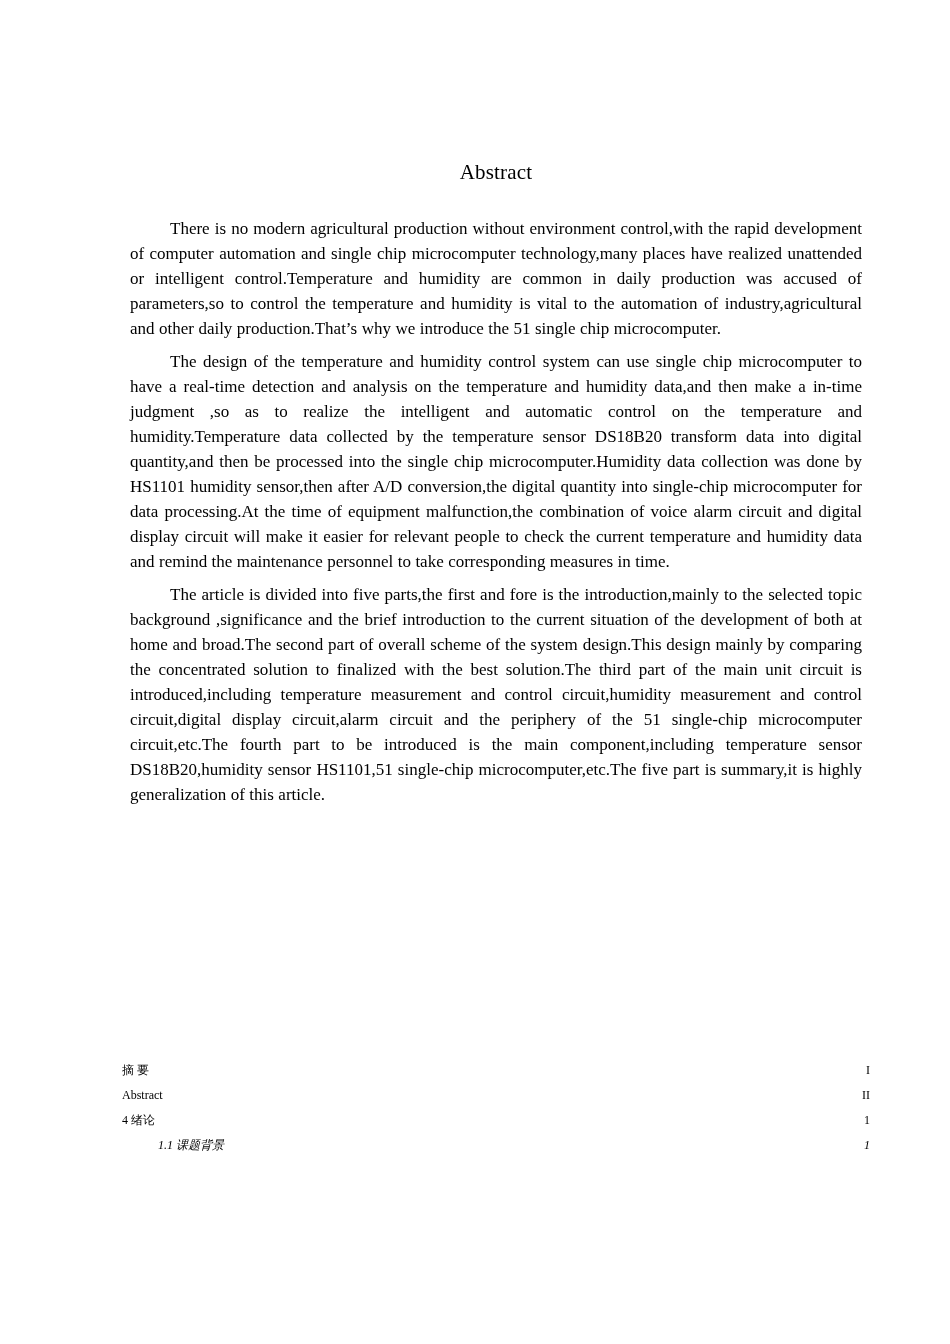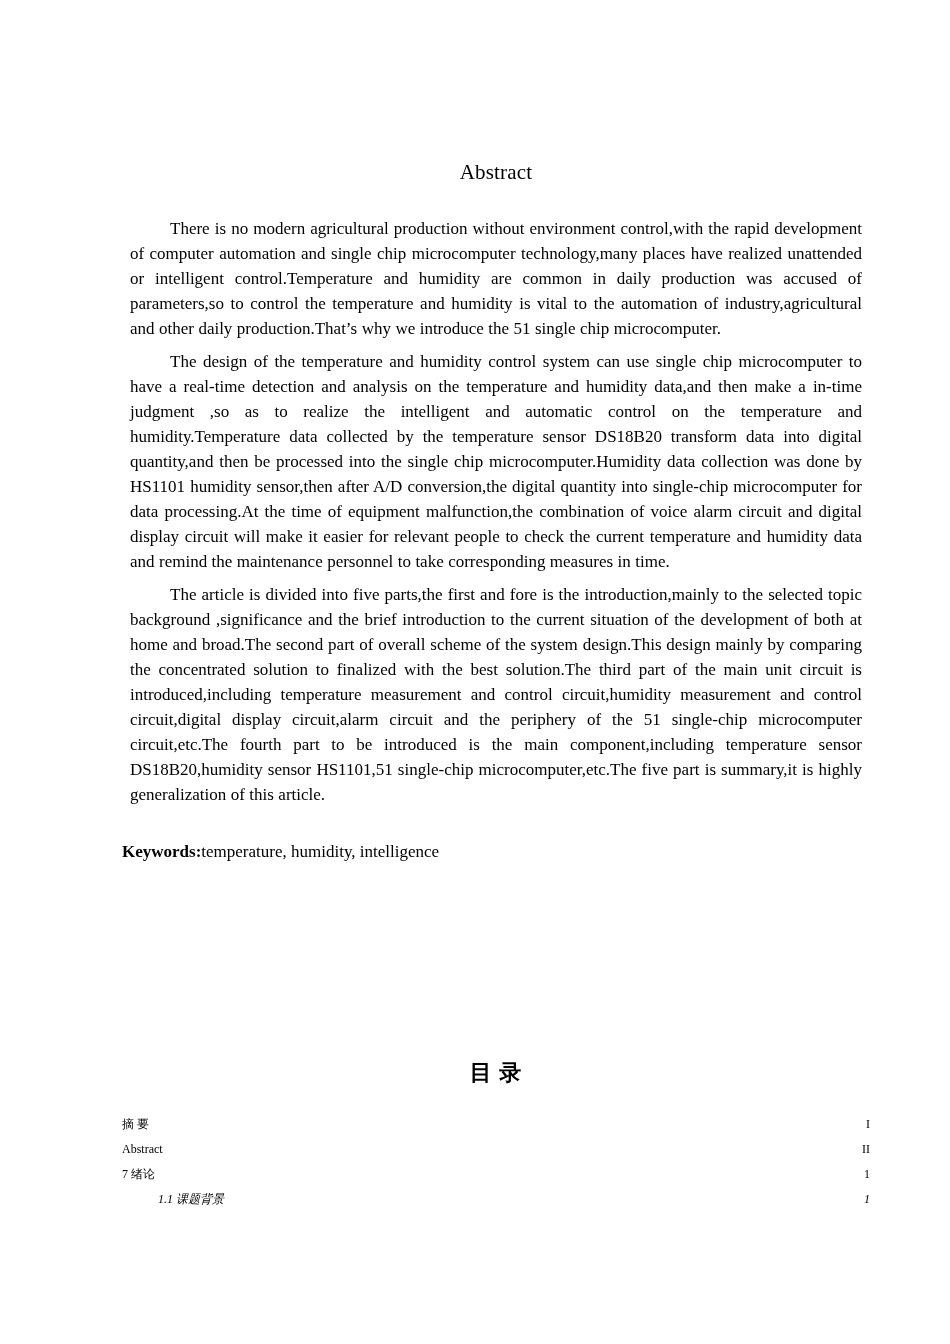--- a/index.html
+++ b/index.html
@@ -136,43 +136,41 @@
     <div class="abstract-title">Abstract</div>
 
     <p class="body-para">There is no modern agricultural production without environment control,with the rapid development of computer automation and single chip microcomputer technology,many places have realized unattended or intelligent control.Temperature and humidity are common in daily production was accused of parameters,so to control the temperature and humidity is vital to the automation of industry,agricultural and other daily production.That’s why we introduce the 51 single chip microcomputer.</p>
 
     <p class="body-para">The design of the temperature and humidity control system can use single chip microcomputer to have a real-time detection and analysis on the temperature and humidity data,and then make a in-time judgment ,so as to realize the intelligent and automatic control on the temperature and humidity.Temperature data collected by the temperature sensor DS18B20 transform data into digital quantity,and then be processed into the single chip microcomputer.Humidity data collection was done by HS1101 humidity sensor,then after A/D conversion,the digital quantity into single-chip microcomputer for data processing.At the time of equipment malfunction,the combination of voice alarm circuit and digital display circuit will make it easier for relevant people to check the current temperature and humidity data and remind the maintenance personnel to take corresponding measures in time.</p>
 
     <p class="body-para">The article is divided into five parts,the first and fore is the introduction,mainly to the selected topic background ,significance and the brief introduction to the current situation of the development of both at home and broad.The second part of overall scheme of the system design.This design mainly by comparing the concentrated solution to finalized with the best solution.The third part of the main unit circuit is introduced,including temperature measurement and control circuit,humidity measurement and control circuit,digital display circuit,alarm circuit and the periphery of the 51 single-chip microcomputer circuit,etc.The fourth part to be introduced is the main component,including temperature sensor DS18B20,humidity sensor HS1101,51 single-chip microcomputer,etc.The five part is summary,it is highly generalization of this article.</p>
 
     <div class="spacer-keywords"></div>
 
-    <p class="keywords-line"><span class="keywords-label">Keywords:</span><span>temperature, humidity, intelligence</span></p>
   </div>
 
   <div class="toc-section">
 
-    <div class="toc-title">目 录</div>
 
     <div class="toc-list">
 
       <div class="toc-entry level-1">
         <span class="toc-label">摘 要</span>
         <span class="toc-leader"></span>
         <span class="toc-page">I</span>
       </div>
 
       <div class="toc-entry level-1">
         <span class="toc-label">Abstract</span>
         <span class="toc-leader"></span>
         <span class="toc-page">II</span>
       </div>
 
       <div class="toc-entry level-1">
-        <span class="toc-label">7 绪论</span>
+        <span class="toc-label">4 绪论</span>
         <span class="toc-leader"></span>
         <span class="toc-page">1</span>
       </div>
 
       <div class="toc-entry level-2">
         <span class="toc-label">1.1 课题背景</span>
         <span class="toc-leader"></span>
         <span class="toc-page">1</span>
       </div>
 

